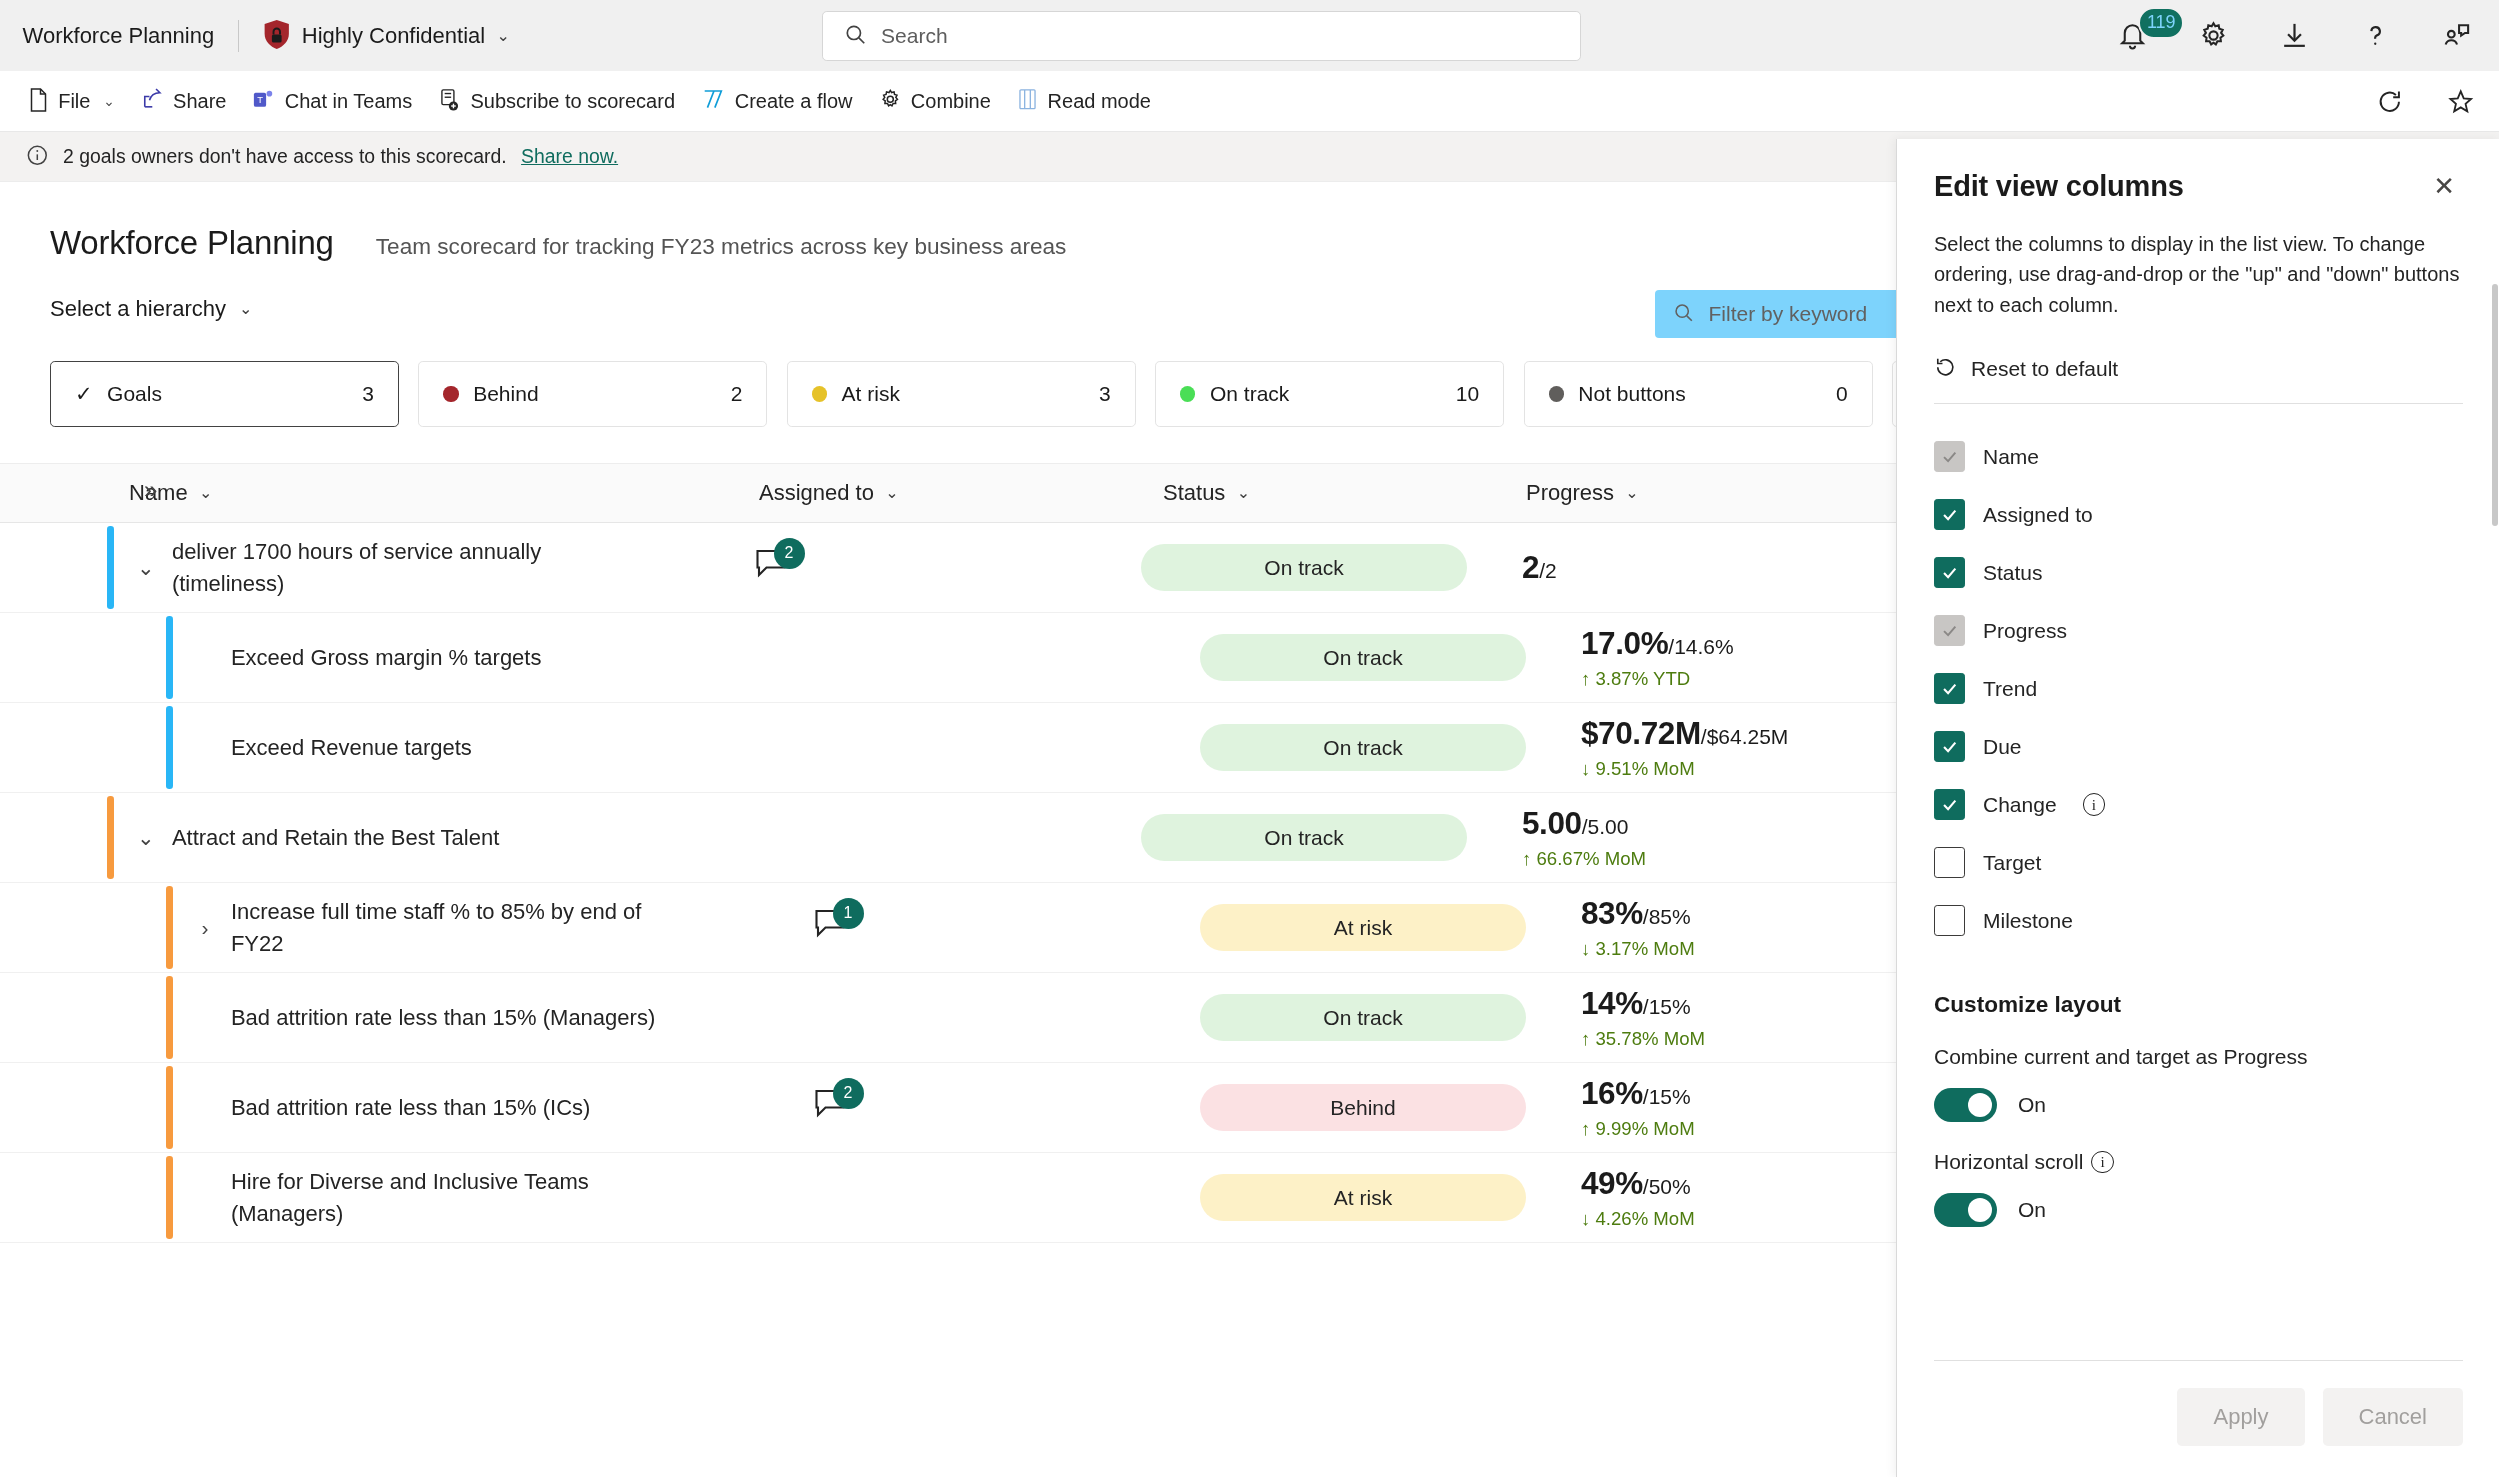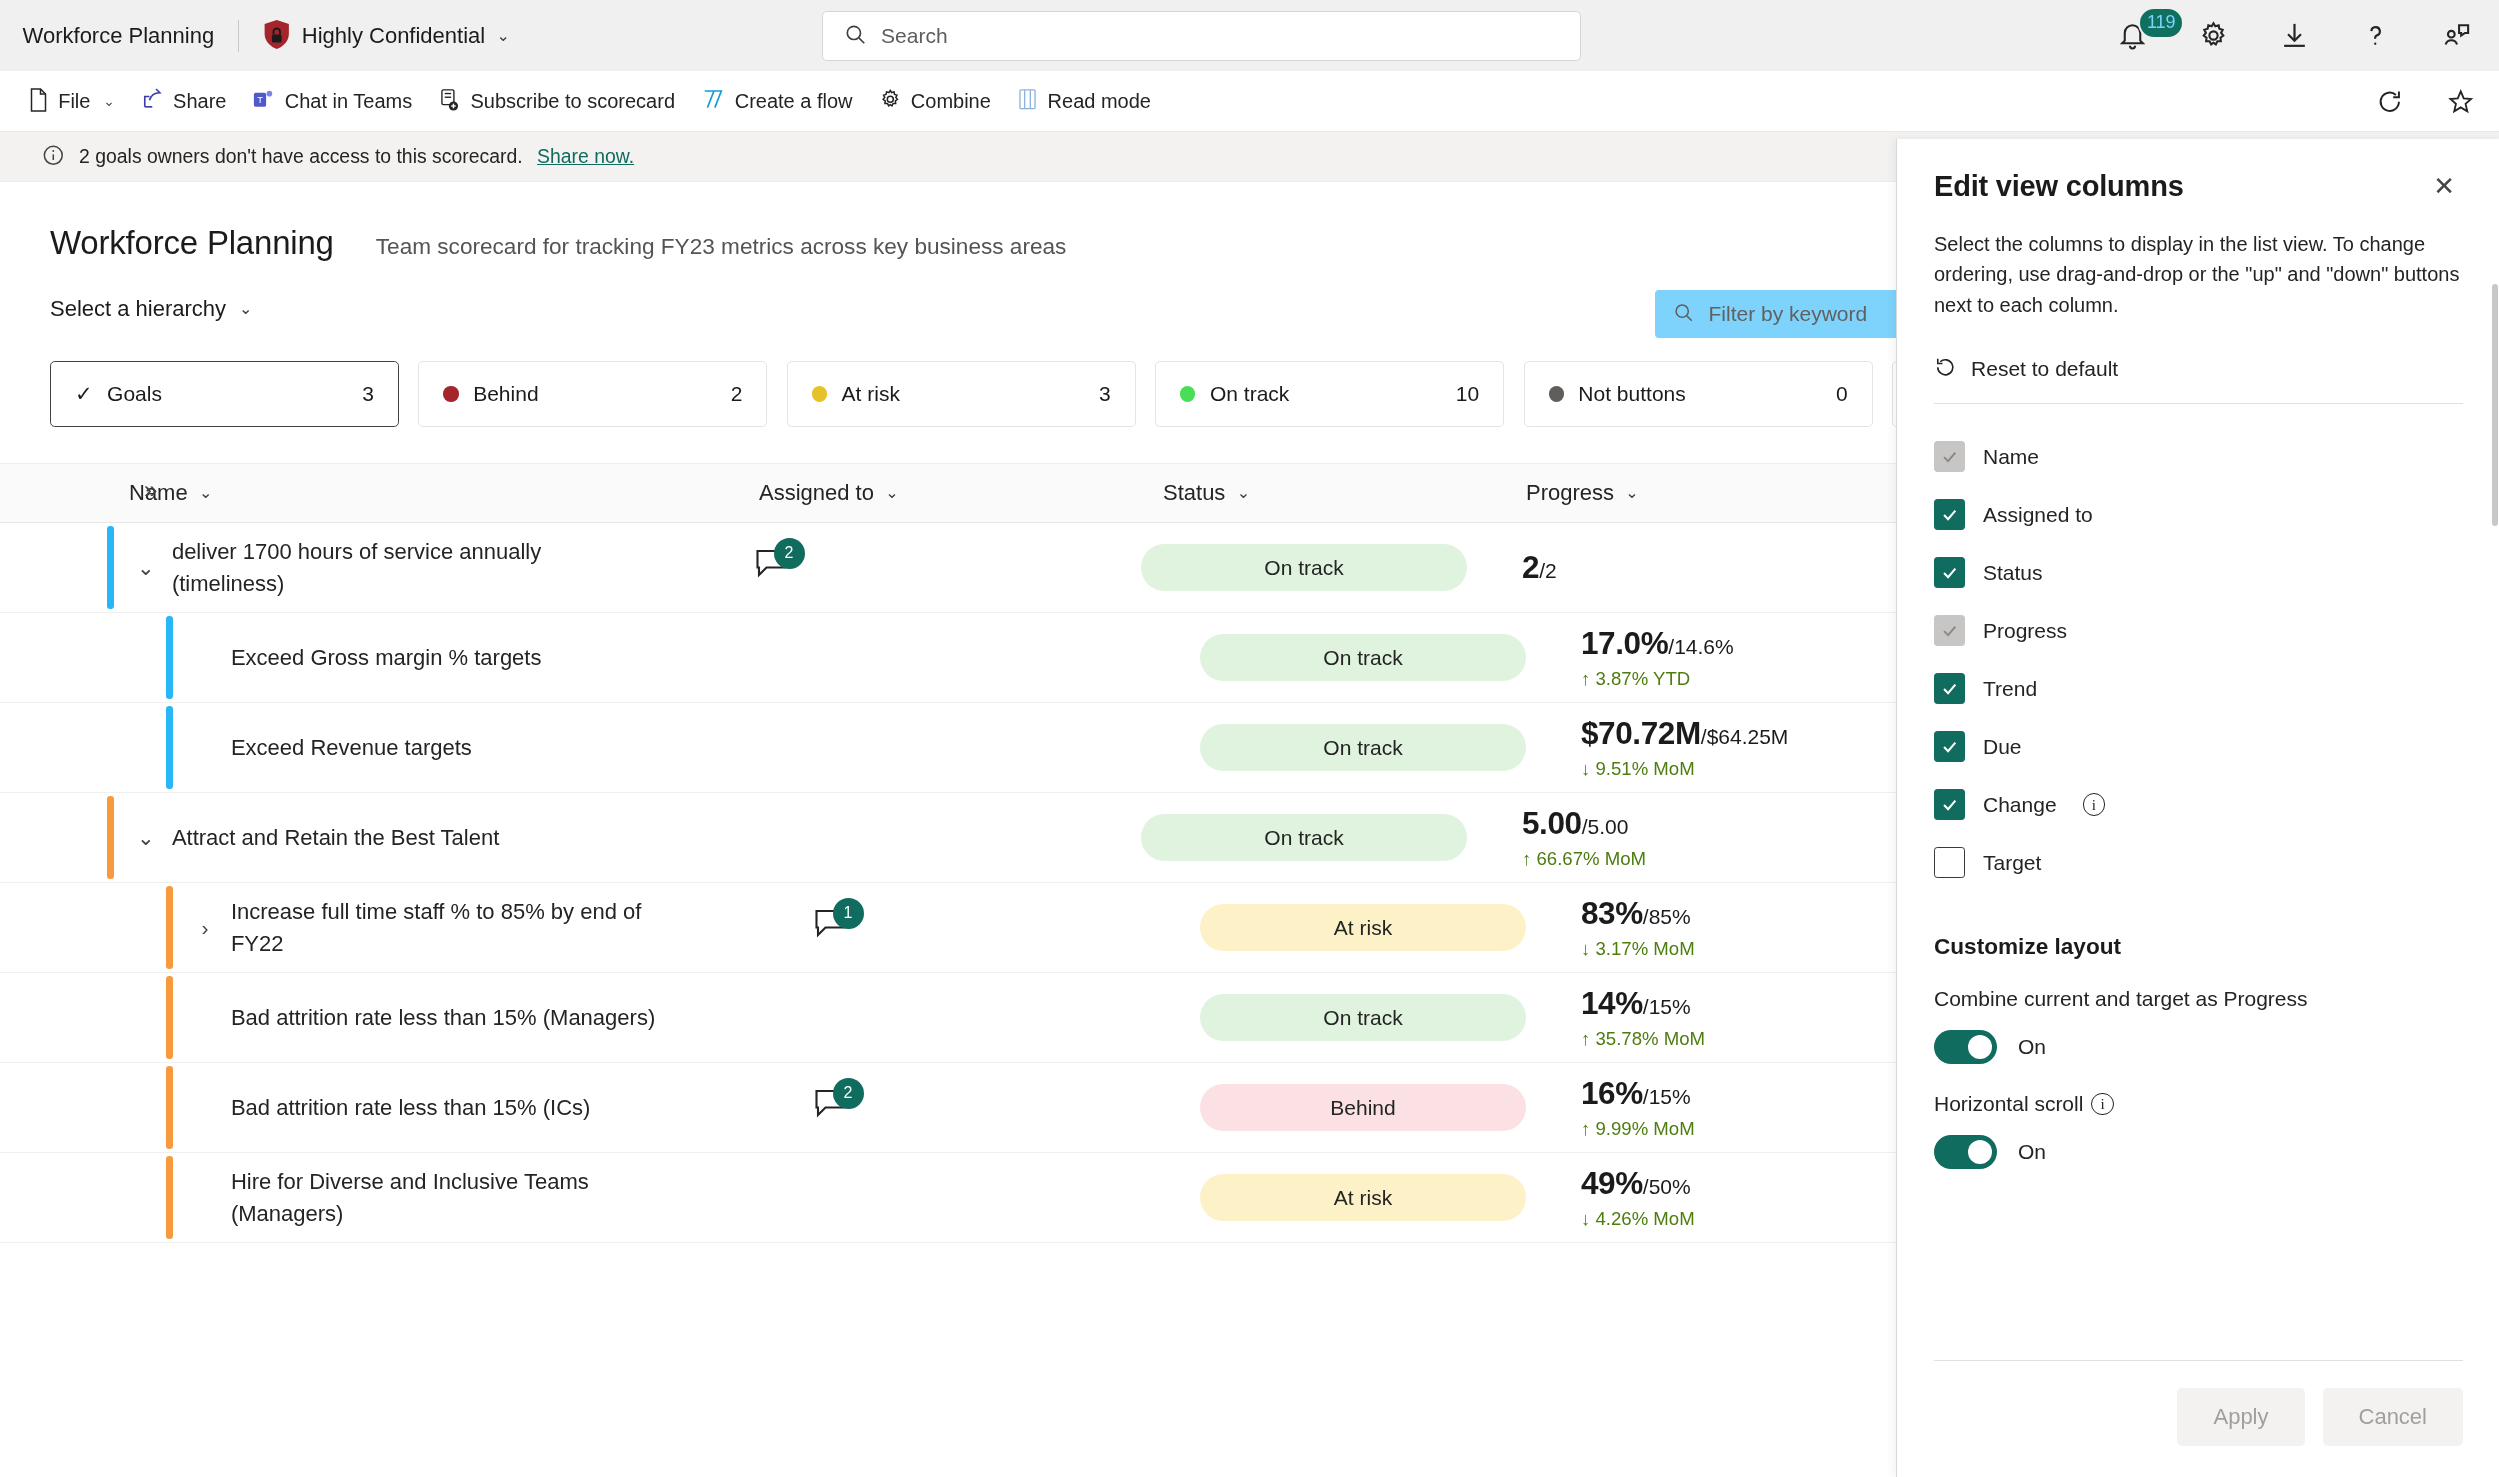--- a/index.html
+++ b/index.html
@@ -95,21 +95,21 @@
   .cmd-right {
     position: absolute; right: 18px; top: 0; height: 61px;
     display: flex; align-items: center; gap: 29px;
   }
 
   
   .message-bar {
     height: 50px;
     background: #f3f2f1;
     display: flex; align-items: center;
-    padding: 0 42px; gap: 14.5px;
+    padding: 0 26px; gap: 14.5px;
     border-bottom: 0.8px solid #ececec;
   }
   .msg-text { font-size: 19.4px; color: #242424; }
   .msg-link {
     font-size: 19.4px; color: #0f6c5e;
     text-decoration: underline; cursor: pointer;
   }
 
   
   .content-area {
@@ -851,20 +851,24 @@
             <polyline points="5,12.5 10,17.5 19,7"></polyline>
           </svg>
       </span>
       <span class="col-label">Change</span>
       <span class="info-i">i</span>
     </div>
     <div class="col-item">
       <span class="cb unchecked"></span>
       <span class="col-label">Target</span>
     </div>
+    <div class="col-item">
+      <span class="cb unchecked"></span>
+      <span class="col-label">Milestone</span>
+    </div>
   </div>
 
   <div class="customize-head">Customize layout</div>
 
   <div class="toggle-block">
     <div class="toggle-label">Combine current and target as Progress</div>
     <div class="toggle-row">
       <div class="switch">
           <span class="knob"></span>
         </div>

